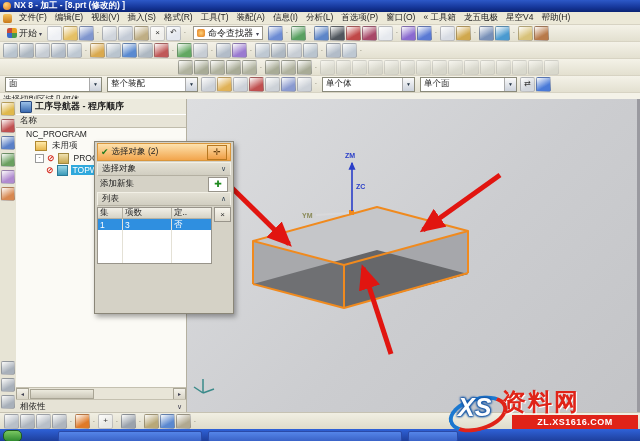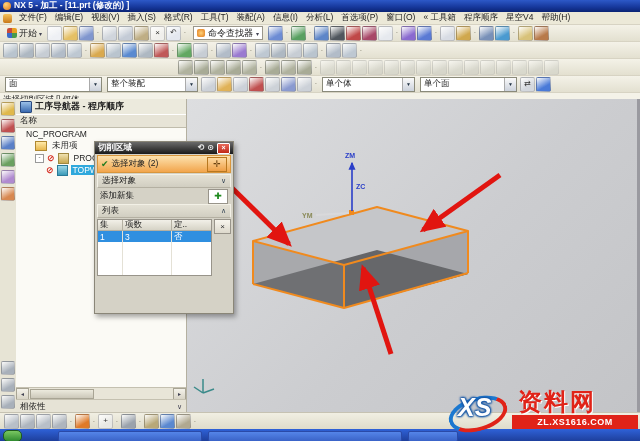--- a/index.html
+++ b/index.html
@@ -113,49 +113,49 @@
   .taskbar{position:absolute;left:0;right:0;bottom:0;height:12px;background:linear-gradient(#2f62d8,#1e3f9c);}
   .orb{position:absolute;left:3px;top:1px;width:17px;height:10px;border-radius:5px;background:linear-gradient(#7ac862,#2f8a2f);border:1px solid #1e5a1e;}
   .task{position:absolute;top:1.5px;height:9px;border-radius:2px;background:linear-gradient(#5585e8,#3a63c8);border:1px solid #2a4aa8;}
   
   .wm{position:absolute;right:2px;bottom:7px;width:192px;height:48px;}
   .wm-logo{position:absolute;left:0;top:2px;width:64px;height:44px;}
   .wm-ellipse{position:absolute;left:2px;top:9px;width:52px;height:26px;border:4px solid var(--watermark_blue,#1b78d0);
     border-radius:50%;transform:rotate(-16deg);border-right-color:var(--watermark_red,#e02318);border-bottom-color:var(--watermark_red,#e02318);}
   .wm-xs{position:absolute;left:12px;top:5px;font-size:25px;font-style:italic;font-weight:bold;color:#fff;
     text-shadow:1px 1px 2px #1a5aa8,-1px -1px 2px #1a5aa8,1px -1px 2px #1a5aa8,-1px 1px 2px #1a5aa8;}
-  .wm-brand{position:absolute;left:72px;top:0px;font-size:24px;font-weight:bold;color:var(--watermark_red,#e02318);
+  .wm-brand{position:absolute;left:56px;top:0px;font-size:24px;font-weight:bold;color:var(--watermark_red,#e02318);
     text-shadow:1px 1px 0 #fff;white-space:nowrap;letter-spacing:2px;}
   .wm-url{position:absolute;left:66px;top:29px;width:126px;height:14px;background:var(--watermark_red,#e02318);
     color:#fff;font-size:9px;font-weight:bold;display:flex;align-items:center;justify-content:center;letter-spacing:.5px;}
 </style>
 </head>
 <body>
 
 <div class="titlebar">
   <span class="nx-logo"></span>
-  <span>NX 5 - 加工 - [11.prt (修改的) ]</span>
+  <span>NX 8 - 加工 - [8.prt (修改的) ]</span>
 </div>
 
 <div class="menubar">
   <span class="mlogo"></span>
 
 <span class="menu-item">文件(F)</span>
     <span class="menu-item">编辑(E)</span>
     <span class="menu-item">视图(V)</span>
     <span class="menu-item">插入(S)</span>
     <span class="menu-item">格式(R)</span>
     <span class="menu-item">工具(T)</span>
     <span class="menu-item">装配(A)</span>
     <span class="menu-item">信息(I)</span>
     <span class="menu-item">分析(L)</span>
     <span class="menu-item">首选项(P)</span>
     <span class="menu-item">窗口(O)</span>
     <span class="menu-item">« 工具箱</span>
-    <span class="menu-item">程序顺序</span>
+    <span class="menu-item">龙五电极</span>
     <span class="menu-item">星空V4</span>
     <span class="menu-item">帮助(H)</span>
   </div>
 
 <div class="tbrow">
   <span class="start-btn">
     <span class="start-ic"></span>
     <span>开始</span>
     <span class="caret">▾</span>
   </span>
@@ -608,27 +608,20 @@
       <span class="hs-thumb"></span>
       <span class="hs-btn right">►</span>
     </div>
     <div class="nav-sec">
       <span>相依性</span>
       <span class="chev">∨</span>
     </div>
   </div>
 
   <div class="dialog">
-    <div class="dlg-title">
-      <span>切削区域</span>
-      <span class="grow"></span>
-      <span class="dlg-tic">⟲</span>
-      <span class="dlg-tic">⊙</span>
-      <span class="dlg-close">×</span>
-    </div>
     <div class="orange-row">
       <span class="check">✔</span>
       <span>选择对象 (2)</span>
       <span class="so-btn">✛</span>
     </div>
     <div class="sec">
       <span>选择对象</span>
       <span class="chev">∨</span>
     </div>
     <div class="flat-row">

